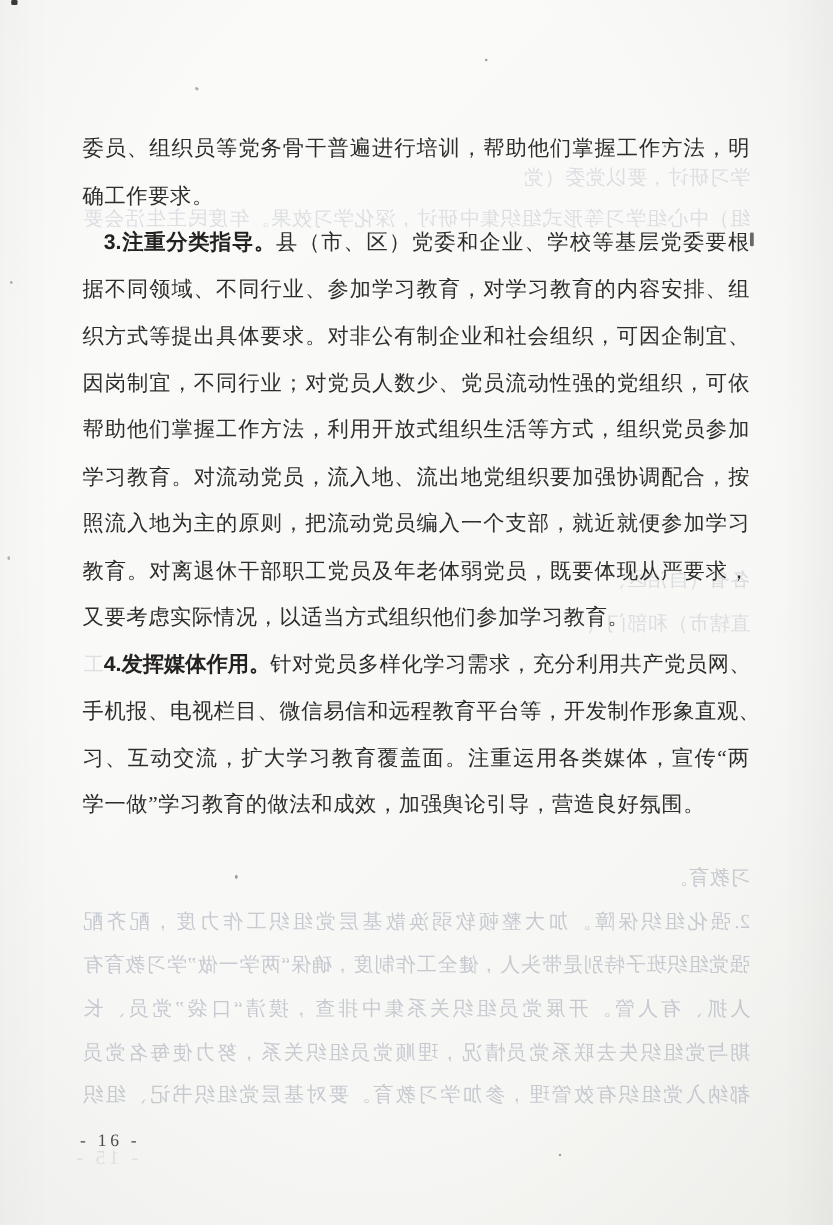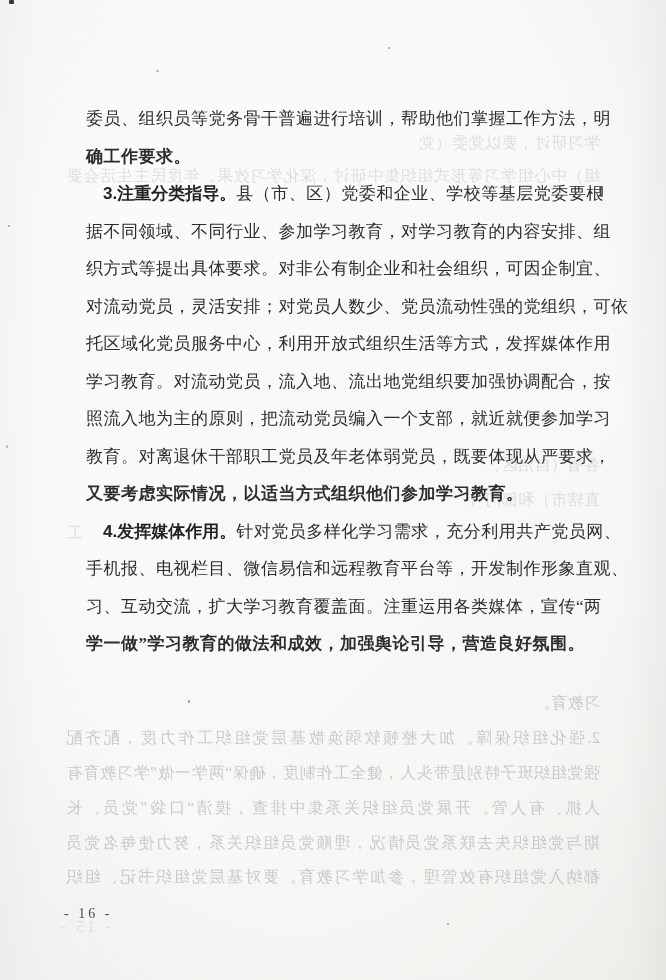--- a/index.html
+++ b/index.html
@@ -24,23 +24,22 @@
     color:#2e2d2b;
     font-size:17px;
     letter-spacing:0.5px;
   }
   .line{
     line-height:37.5px;height:37.5px;
     text-align:justify;text-align-last:justify;
     text-justify:inter-character;
     white-space:nowrap;
     overflow:visible;
-    margin-left:20px;
   }
-  .line.last{text-align:center;text-align-last:left;font-weight:bold;}
+  .line.last{text-align:center;text-align-last:left;}
   .line.first-indent{padding-left:17px;}
   .lead{
     font-family:Liberation Sans, sans-serif;
     font-weight:700;color:#232220;
     letter-spacing:0;
   }
   
   .bleed{
     position:absolute;left:66px;width:534px;
     transform:scaleX(-1);
@@ -89,22 +88,22 @@
       <div class="bleed lower full" style="top: 828px;">期与党组织失去联系党员情况，理顺党员组织关系，努力使每名党员</div>
       <div class="bleed lower full" style="top: 862px;">都纳入党组织有效管理，参加学习教育。要对基层党组织书记、组织</div>
     </div>
 
   <div class="doc-text" id="doc-paragraphs">
       <div class="line">委员、组织员等党务骨干普遍进行培训，帮助他们掌握工作方法，明</div>
       <div class="line last">确工作要求。</div>
       <div class="line first-indent"><span class="lead">3.注重分类指导。</span>县（市、区）党委和企业、学校等基层党委要根</div>
       <div class="line">据不同领域、不同行业、参加学习教育，对学习教育的内容安排、组</div>
       <div class="line">织方式等提出具体要求。对非公有制企业和社会组织，可因企制宜、</div>
-      <div class="line">对流动党员，灵活安排；对党员人数少、党员流动性强的党组织，可依</div>
-      <div class="line">托区域化党员服务中心，利用开放式组织生活等方式，发挥媒体作用</div>
+      <div class="line">因岗制宜，不同行业；对党员人数少、党员流动性强的党组织，可依</div>
+      <div class="line">帮助他们掌握工作方法，利用开放式组织生活等方式，组织党员参加</div>
       <div class="line">学习教育。对流动党员，流入地、流出地党组织要加强协调配合，按</div>
       <div class="line">照流入地为主的原则，把流动党员编入一个支部，就近就便参加学习</div>
       <div class="line">教育。对离退休干部职工党员及年老体弱党员，既要体现从严要求，</div>
       <div class="line last">又要考虑实际情况，以适当方式组织他们参加学习教育。</div>
       <div class="line first-indent"><span class="lead">4.发挥媒体作用。</span>针对党员多样化学习需求，充分利用共产党员网、</div>
       <div class="line">手机报、电视栏目、微信易信和远程教育平台等，开发制作形象直观、</div>
       <div class="line">习、互动交流，扩大学习教育覆盖面。注重运用各类媒体，宣传“两</div>
       <div class="line last">学一做”学习教育的做法和成效，加强舆论引导，营造良好氛围。</div>
     </div>
 

